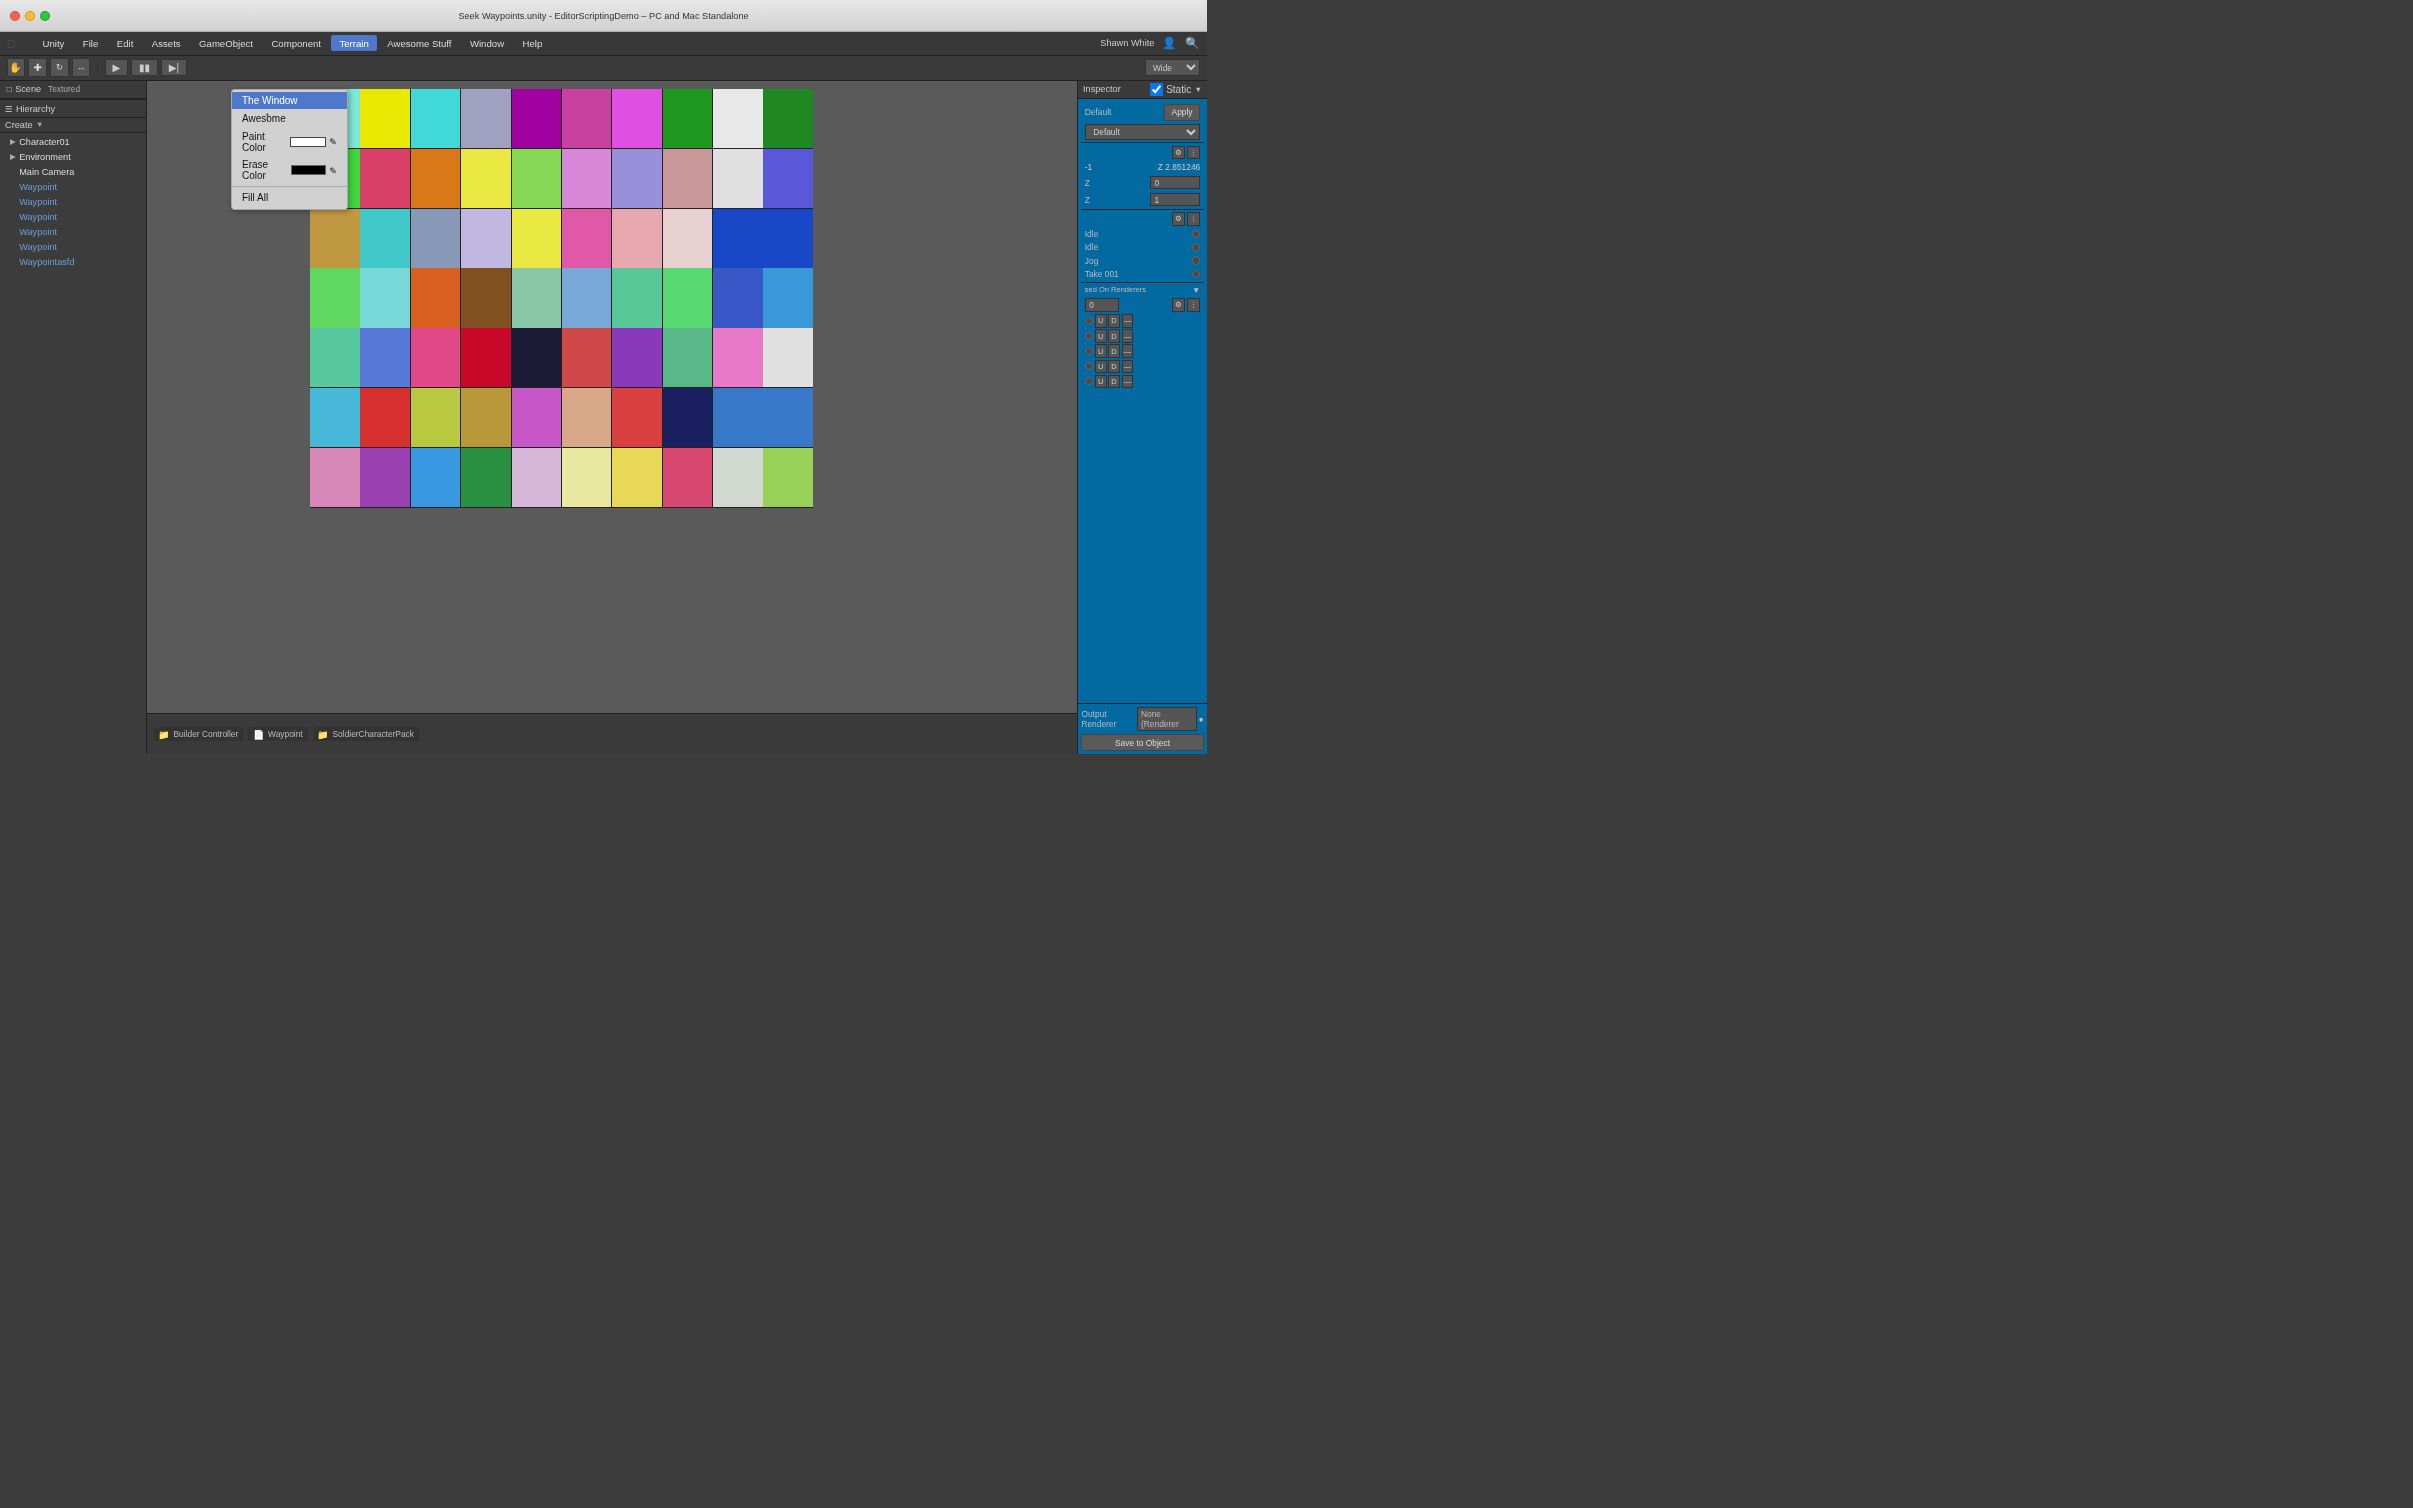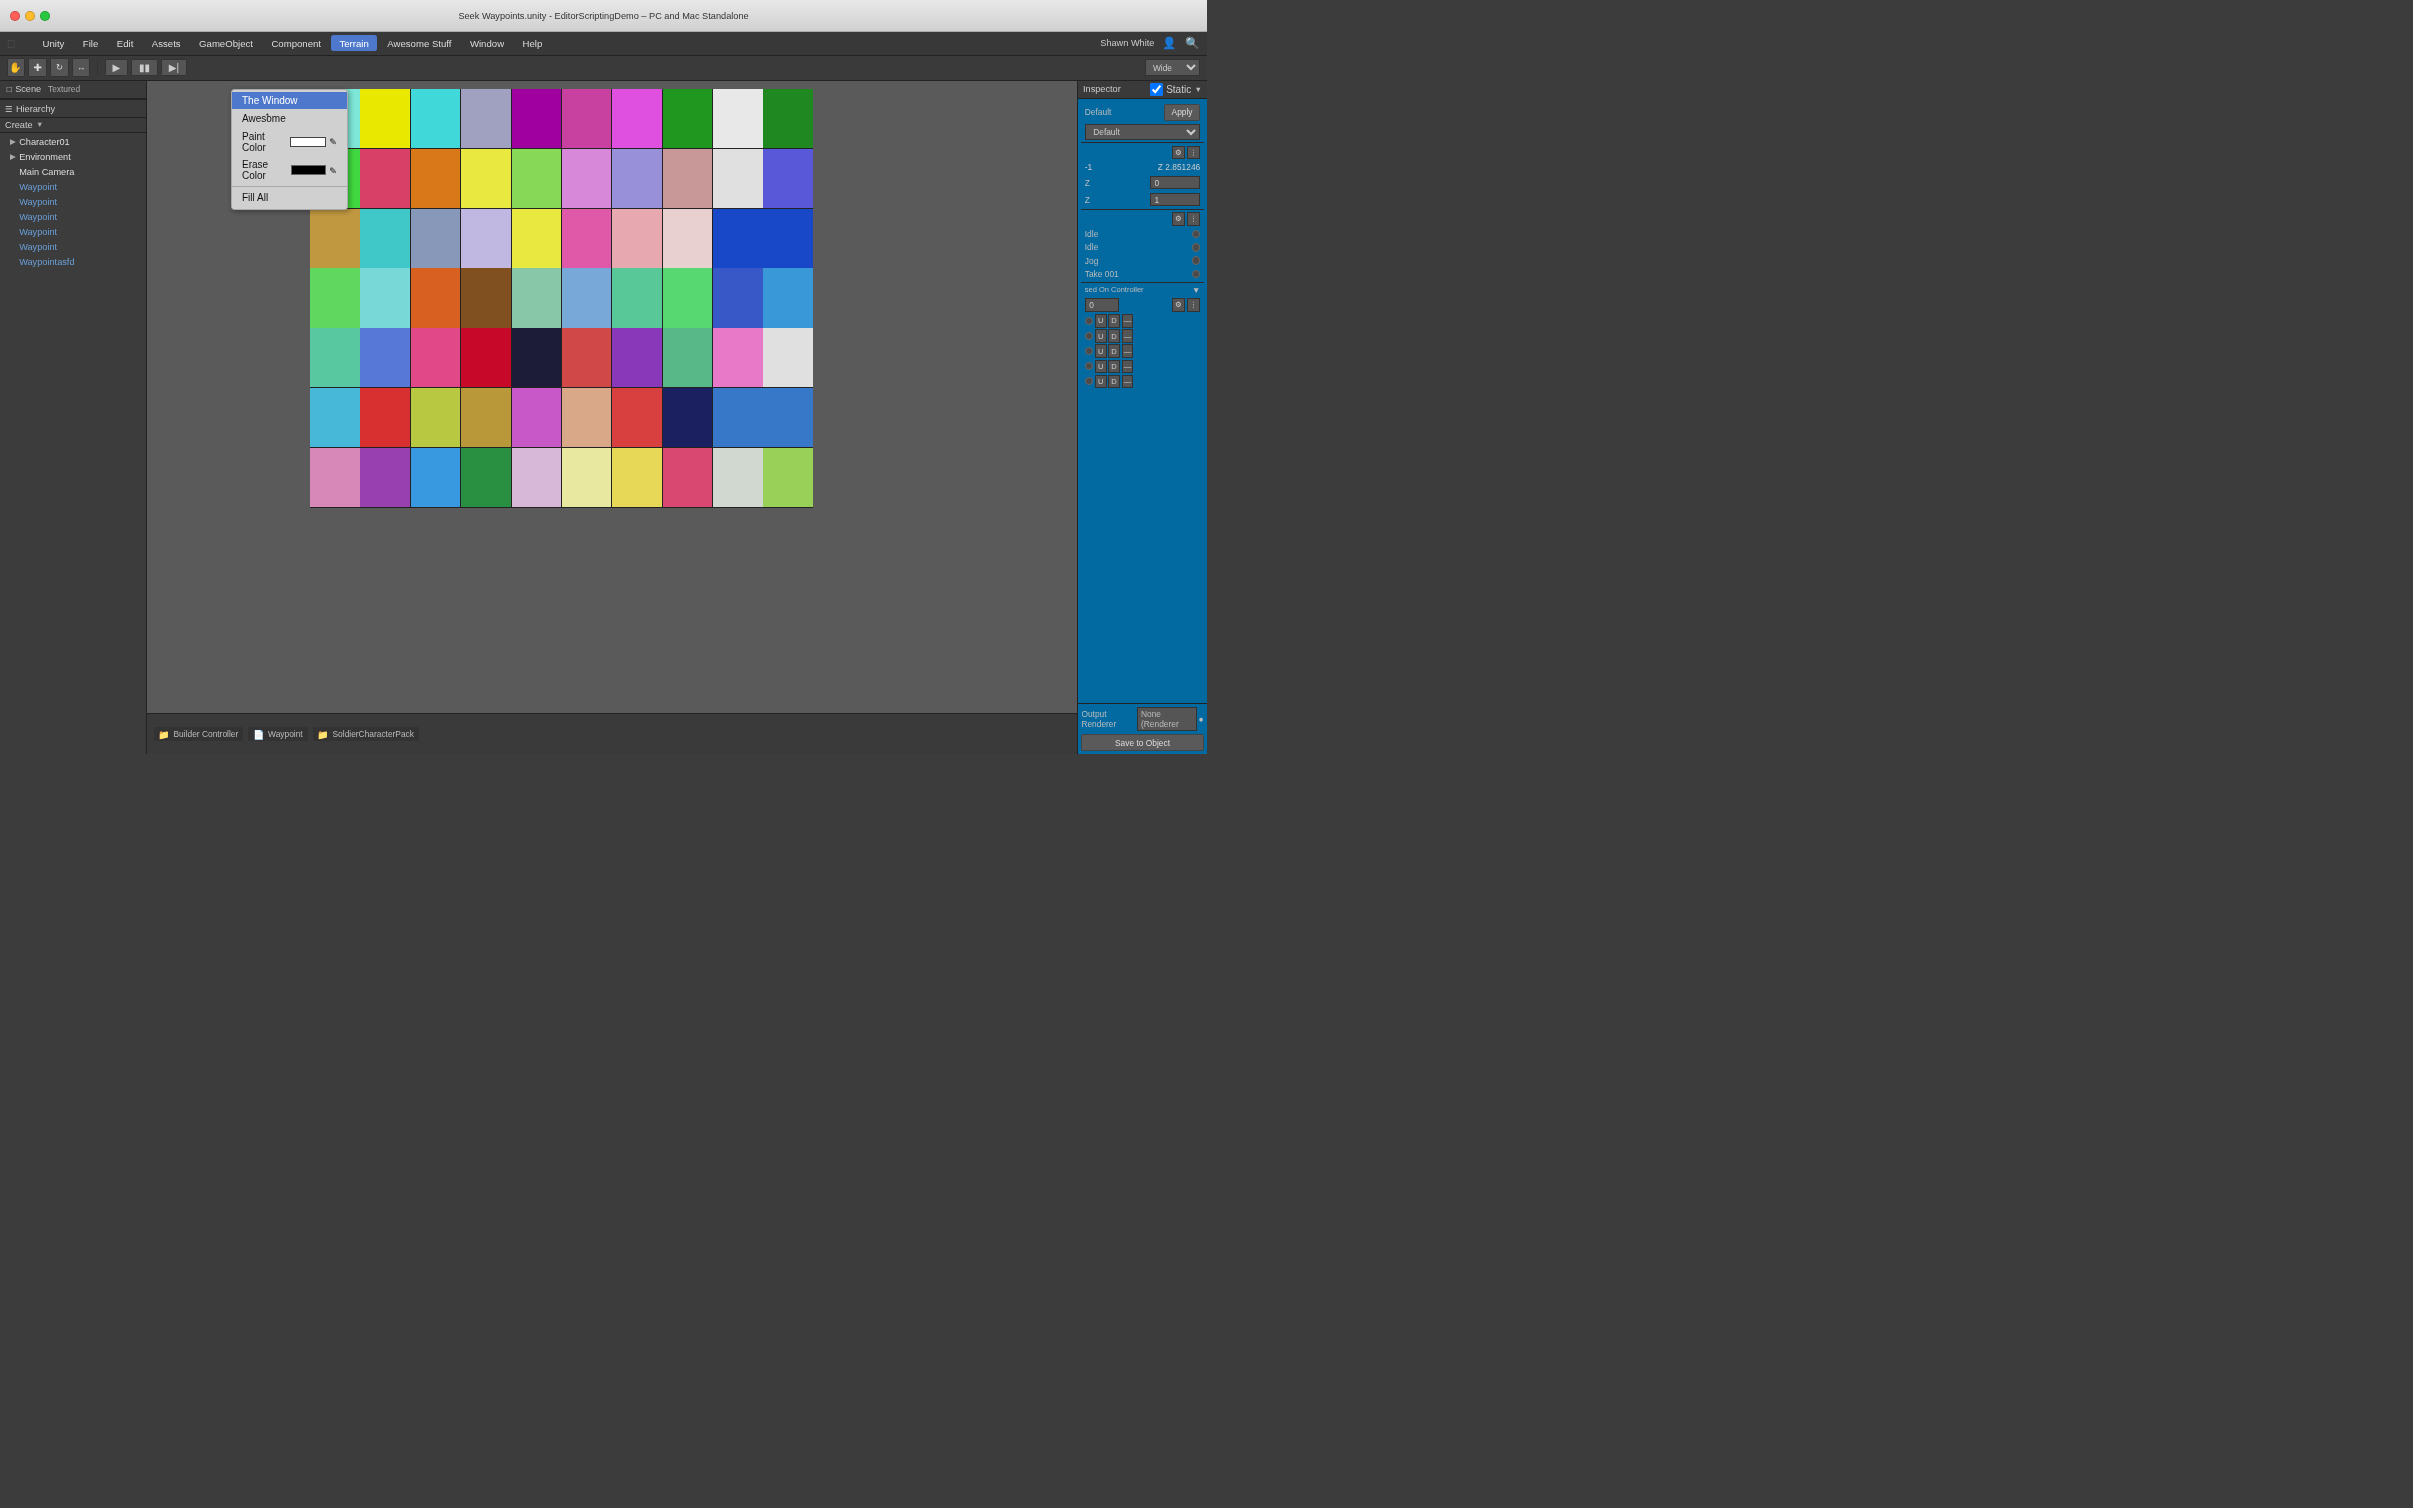--- a/index.html
+++ b/index.html
@@ -567,21 +567,21 @@
         <div class="circle-indicator"></div>
       </div>
       <div class="toggle-row">
         <span>Take 001</span>
         <div class="circle-indicator"></div>
       </div>
 
       <div class="inspector-divider"></div>
 
       <div class="inspector-row">
-        <span style="font-size:7.5px;">sed On Controller</span>
+        <span style="font-size:7.5px;">sed On Renderers</span>
         <span style="font-size:8.4px;cursor:pointer;margin-left:auto;">▼</span>
       </div>
 
       <div class="gear-settings-row">
         <input type="number" value="0" style="background: rgb(85, 85, 85); border: 0.8px solid rgb(51, 51, 51); color: rgb(204, 204, 204); font-size: 8.4px; padding: 0.8px 3.4px; width: 34px;">
         <div class="small-icons">
           <div class="icon-btn">⚙</div>
           <div class="icon-btn">⋮</div>
         </div>
       </div>

